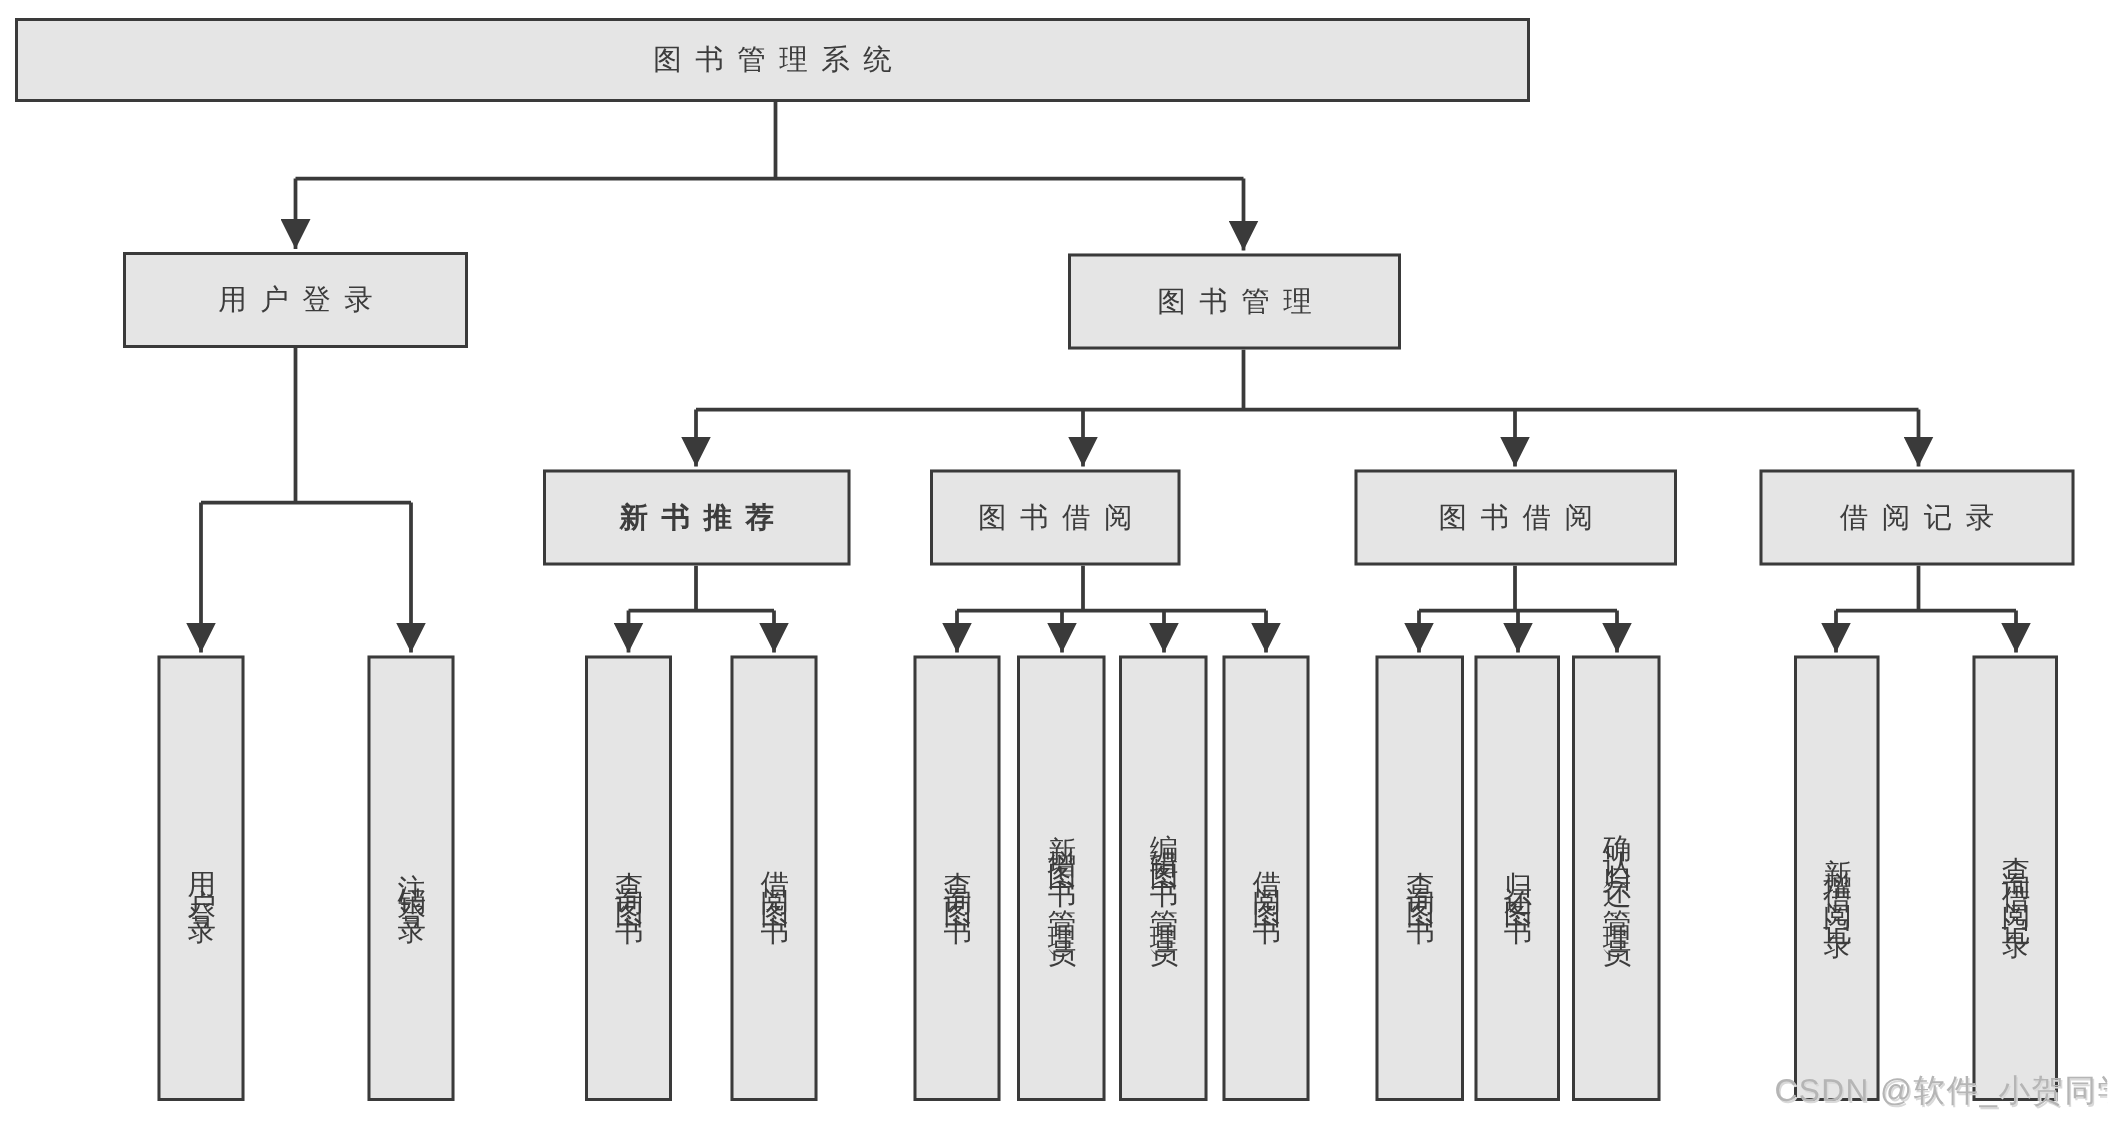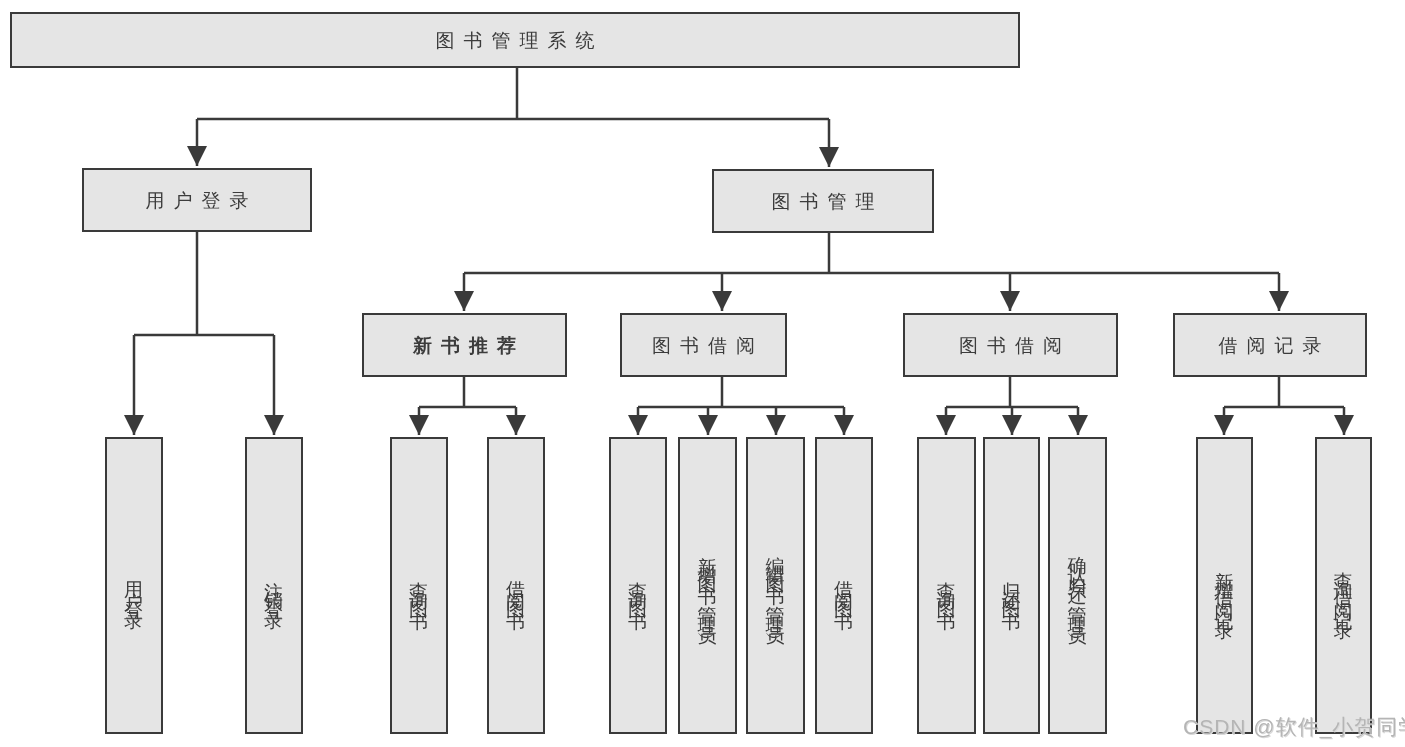--- a/index.html
+++ b/index.html
@@ -83,21 +83,21 @@
 
   <div class="box h" style="left:362px; top:313px; width:205px; height:64px;font-weight:bold;">
     <span>新书推荐</span>
   </div>
   <div class="box h" style="left:620px; top:313px; width:167px; height:64px;">
     <span>图书借阅</span>
   </div>
   <div class="box h" style="left:903px; top:313px; width:215px; height:64px;">
     <span>图书借阅</span>
   </div>
-  <div class="box h" style="left:1173px; top:313px; width:194px; height:64px;">
+  <div class="box h" style="left:1173px; top:313px; width:210px; height:64px;">
     <span>借阅记录</span>
   </div>
 
   <div class="box v leaf" style="left:105px; width:58px;">
     <span>用户登录</span>
   </div>
   <div class="box v leaf" style="left:245px; width:58px;">
     <span>注销登录</span>
   </div>
 

